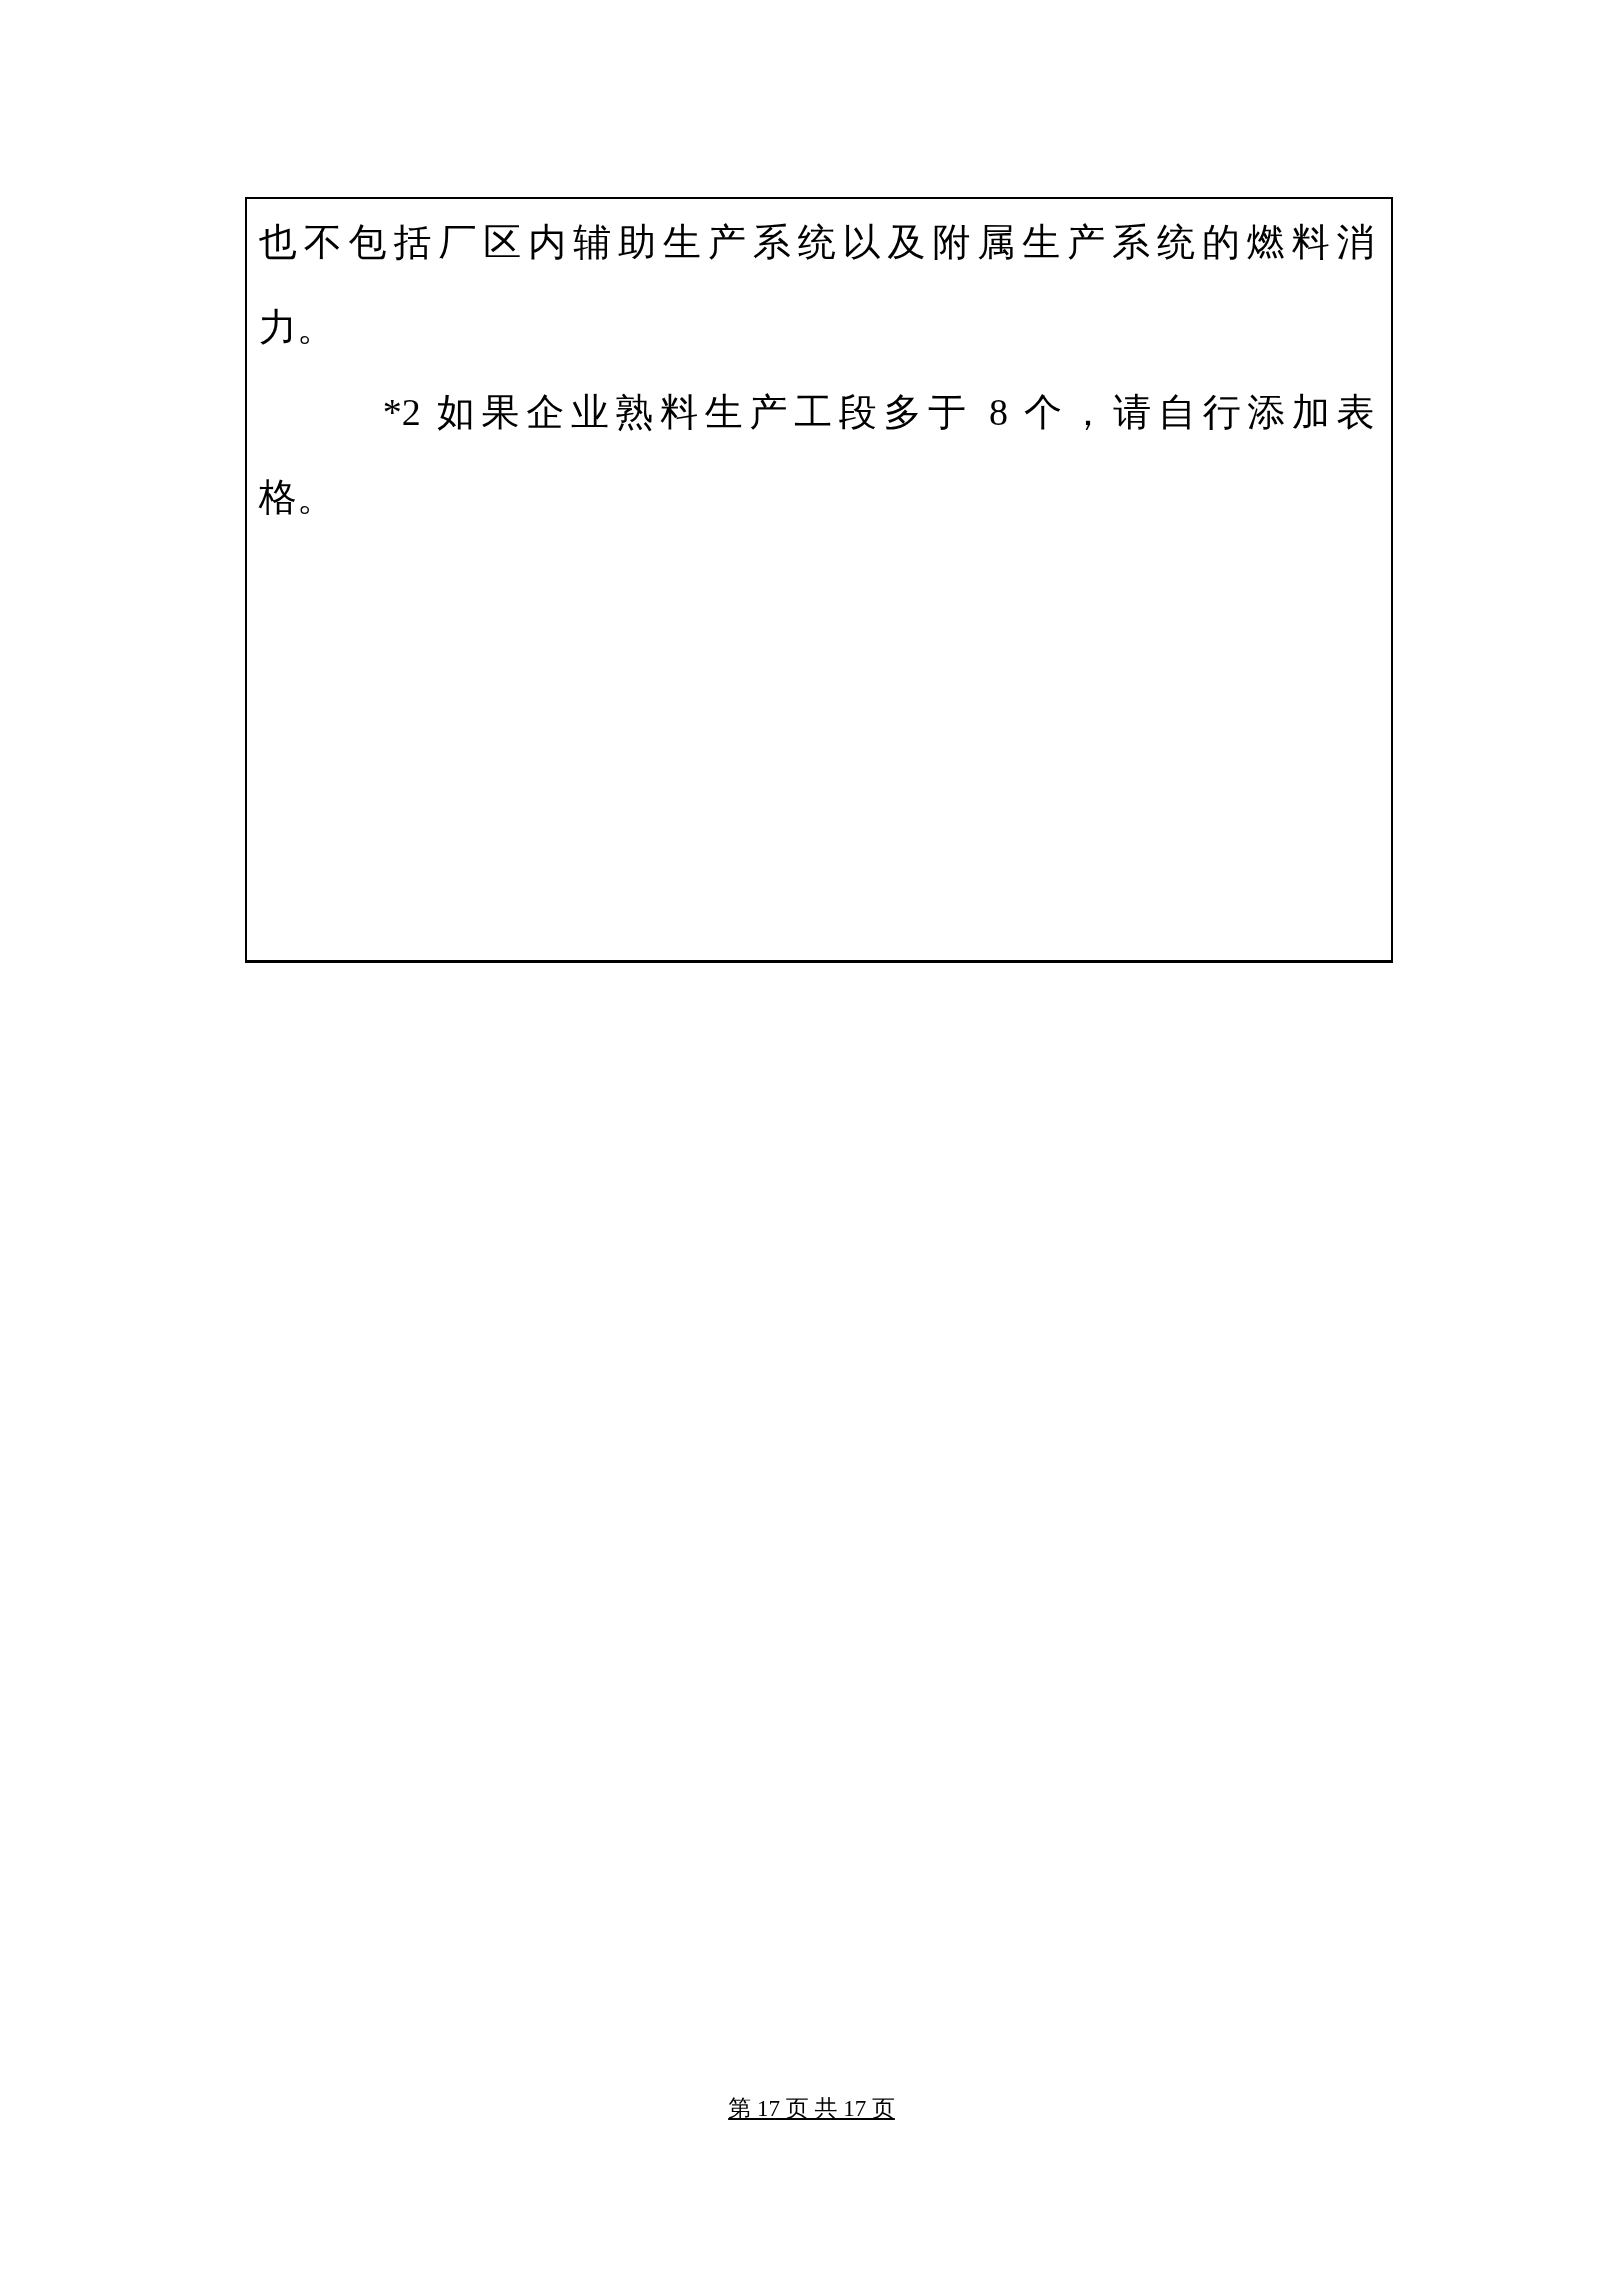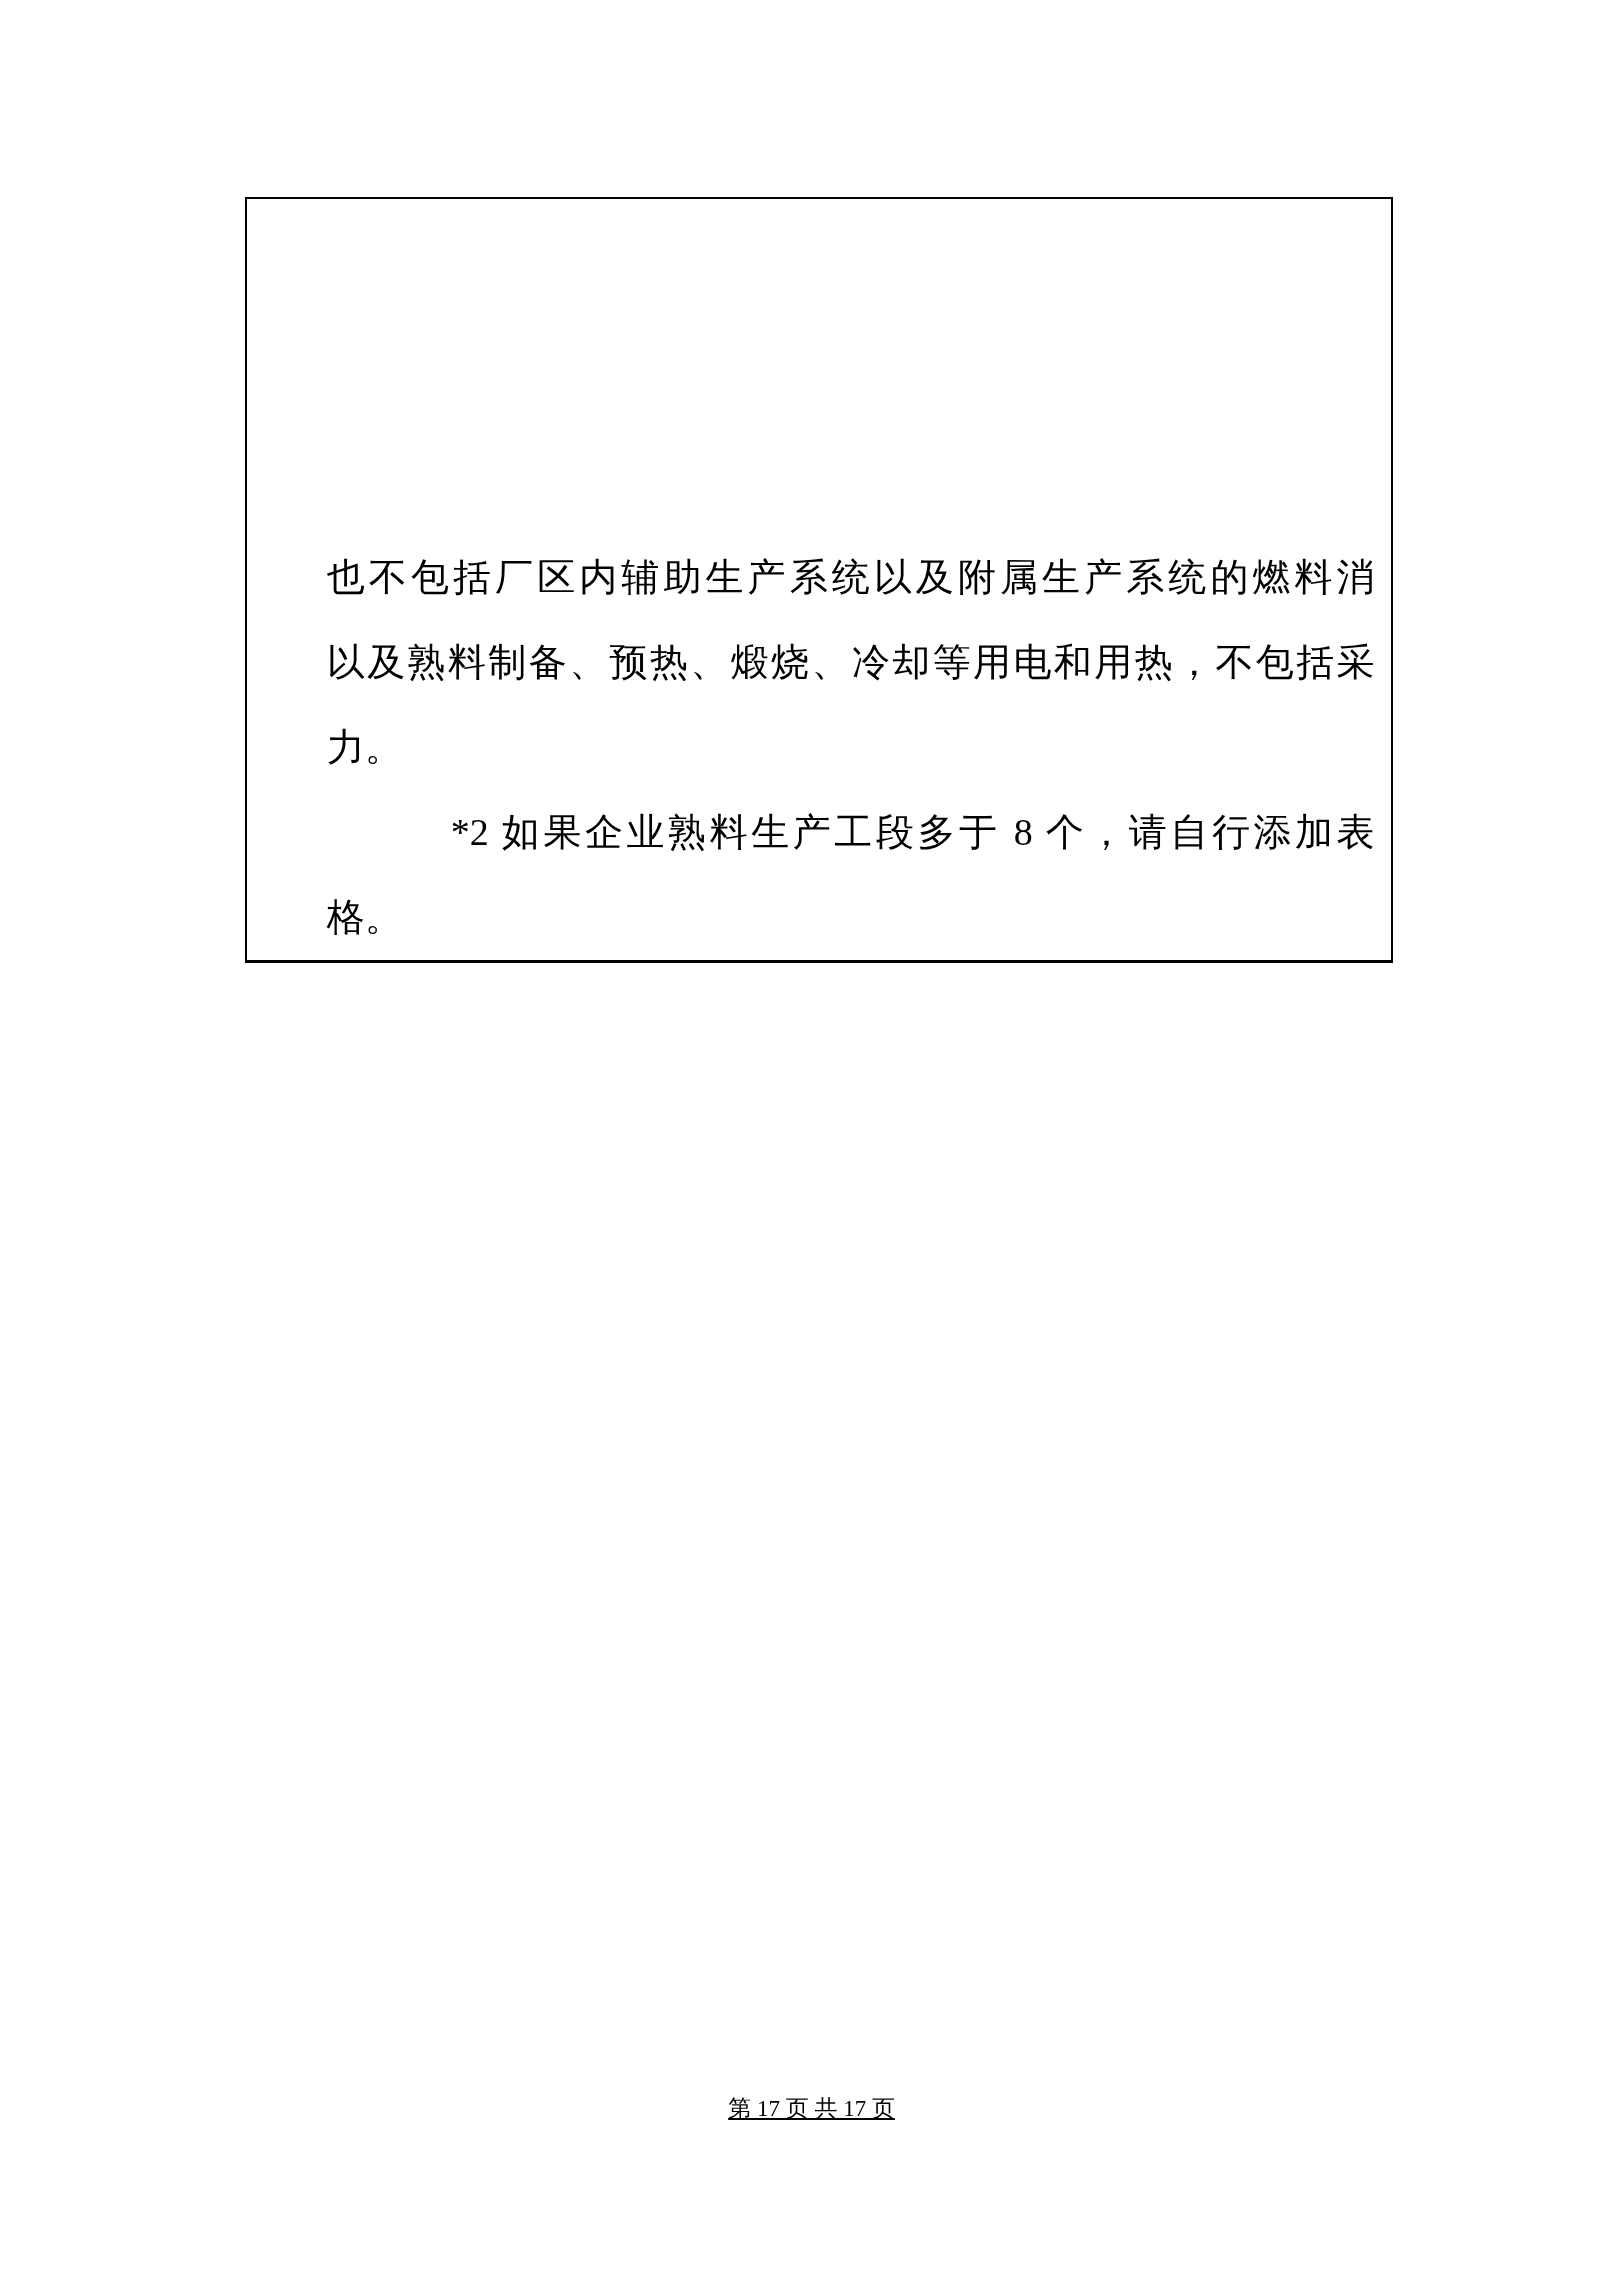--- a/index.html
+++ b/index.html
@@ -21,23 +21,22 @@
     position: absolute;
     left: 245px;
     top: 197px;
     width: 1148px;
     height: 766px;
     border-top: 2.6px solid #000000;
     border-left: 2.6px solid #000000;
     border-right: 2.6px solid #000000;
     border-bottom: 3.3px solid #000000;
     display: flex;
-    flex-direction: row;
+    flex-direction: column;
     background: #ffffff;
-    align-items: flex-end;
   }
   .col-left {
     width: 68px;
     border-right: 2px solid #000000;
     flex: 0 0 auto;
   }
   .col-right {
     flex: 1 1 auto;
     padding: 1.3px 16.4px 0 11.8px;
     overflow: hidden;
@@ -73,21 +72,20 @@
 </style>
 </head>
 <body>
 
 <div class="page">
 
   <div class="note-table">
     <div class="col-left"></div>
     <div class="col-right">
       <div class="line just">也不包括厂区内辅助生产系统以及附属生产系统的燃料消</div>
-      <div class="line just">以及熟料制备、预热、煅烧、冷却等用电和用热，不包括采</div>
       <div class="line">力。</div>
       <div class="line just indent">*2 如果企业熟料生产工段多于 8 个，请自行添加表</div>
       <div class="line">格。</div>
     </div>
   </div>
 
   <div class="footer">第 17 页 共 17 页</div>
 
 </div>
 

